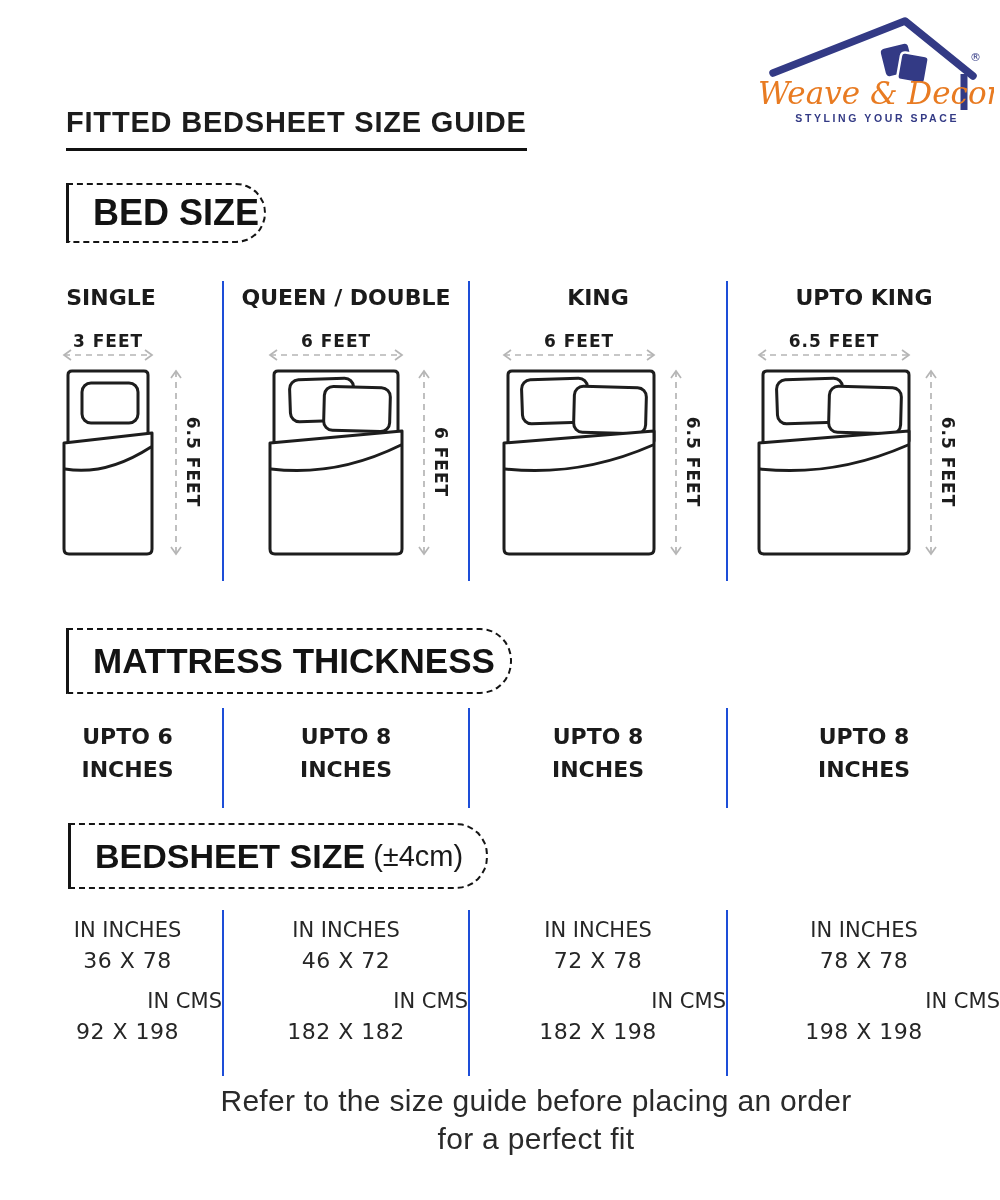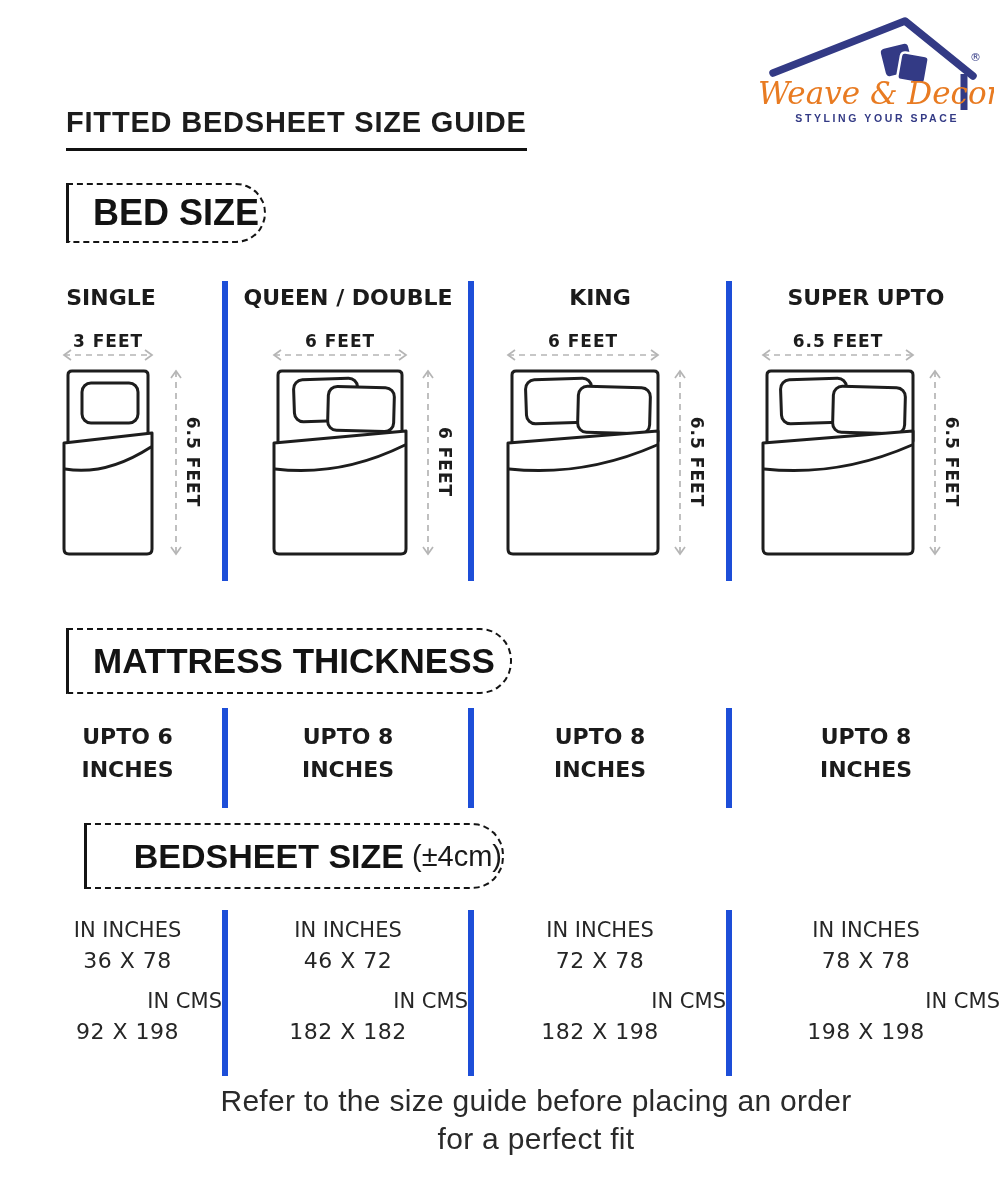--- a/index.html
+++ b/index.html
@@ -22,30 +22,30 @@
   .pill {
     position:absolute; box-sizing:border-box; display:flex; align-items:center;
     border:2.5px dashed #141414; border-left:3.5px solid #141414;
     border-radius:0 32px 32px 0; padding-left:24px; white-space:nowrap;
   }
   .pill .hd { font-weight:800; color:#131313; }
   .box-bed      { left:66px; top:183px; width:200px; height:60px; }
   .box-bed .hd      { font-size:36px; }
   .box-mattress { left:66px; top:628px; width:446px; height:66px; }
   .box-mattress .hd { font-size:35px; }
-  .box-sheet    { left:84px; top:823px; width:420px; height:66px;justify-content:flex-end; }
+  .box-sheet    { left:68px; top:823px; width:420px; height:66px; }
   .box-sheet .hd    { font-size:34px; }
   .tolerance { font-size:29px; font-weight:400; margin-left:8px; color:#1a1a1a; }
 
   
   .grid {
     position:absolute; left:0; width:812px; display:grid;
     grid-template-columns:222px 246px 258px 274px;
   }
-  .grid .cell + .cell { border-left:6px solid #1d4ed8; }
+  .grid .cell + .cell { border-left:2px solid #1d4ed8; }
   .cell { box-sizing:border-box; }
 
   .bed-grid { top:281px; }
   .bed-grid .cell { height:300px; }
   .bed-name {
     text-align:center; font-family:"DejaVu Sans", sans-serif;
     font-size:22px; font-weight:bold; color:#1b1b1b; height:40px; line-height:34px;
     white-space:nowrap;
   }
 
@@ -177,21 +177,21 @@
         <g>
           <line class="dash" x1="206" y1="50" x2="206" y2="233"></line>
           <path class="ah" d="M201,57 L206,50 L211,57"></path>
             <path class="ah" d="M201,226 L206,233 L211,226"></path>
         </g>
         <text class="dim" x="223" y="141" text-anchor="middle" dominant-baseline="central" transform="rotate(90 223 141)">6.5 FEET</text>
       </svg>
     </div>
 
     <div class="cell">
-      <div class="bed-name narrow" style="width:212px">SUPER UPTO</div>
+      <div class="bed-name narrow" style="width:212px">UPTO KING</div>
       <svg width="272" height="250">
         <text class="dim" x="106" y="26" text-anchor="middle">6.5 FEET</text>
         <g>
           <line class="dash" x1="31" y1="34" x2="181" y2="34"></line>
           <path class="ah" d="M38,29 L31,34 L38,39"></path>
             <path class="ah" d="M174,29 L181,34 L174,39"></path>
         </g>
         <path class="bed" fill="none" d="M35,126 L35,54 Q35,50 39,50 L177,50 Q181,50 181,54 L181,120"></path>
         <rect class="bed" fill="#ffffff" x="49" y="58" width="66" height="44" rx="9" transform="rotate(-2 82 80)"></rect>
         <rect class="bed" fill="#ffffff" x="101" y="66" width="72" height="46" rx="9" transform="rotate(1.5 137 89)"></rect>

